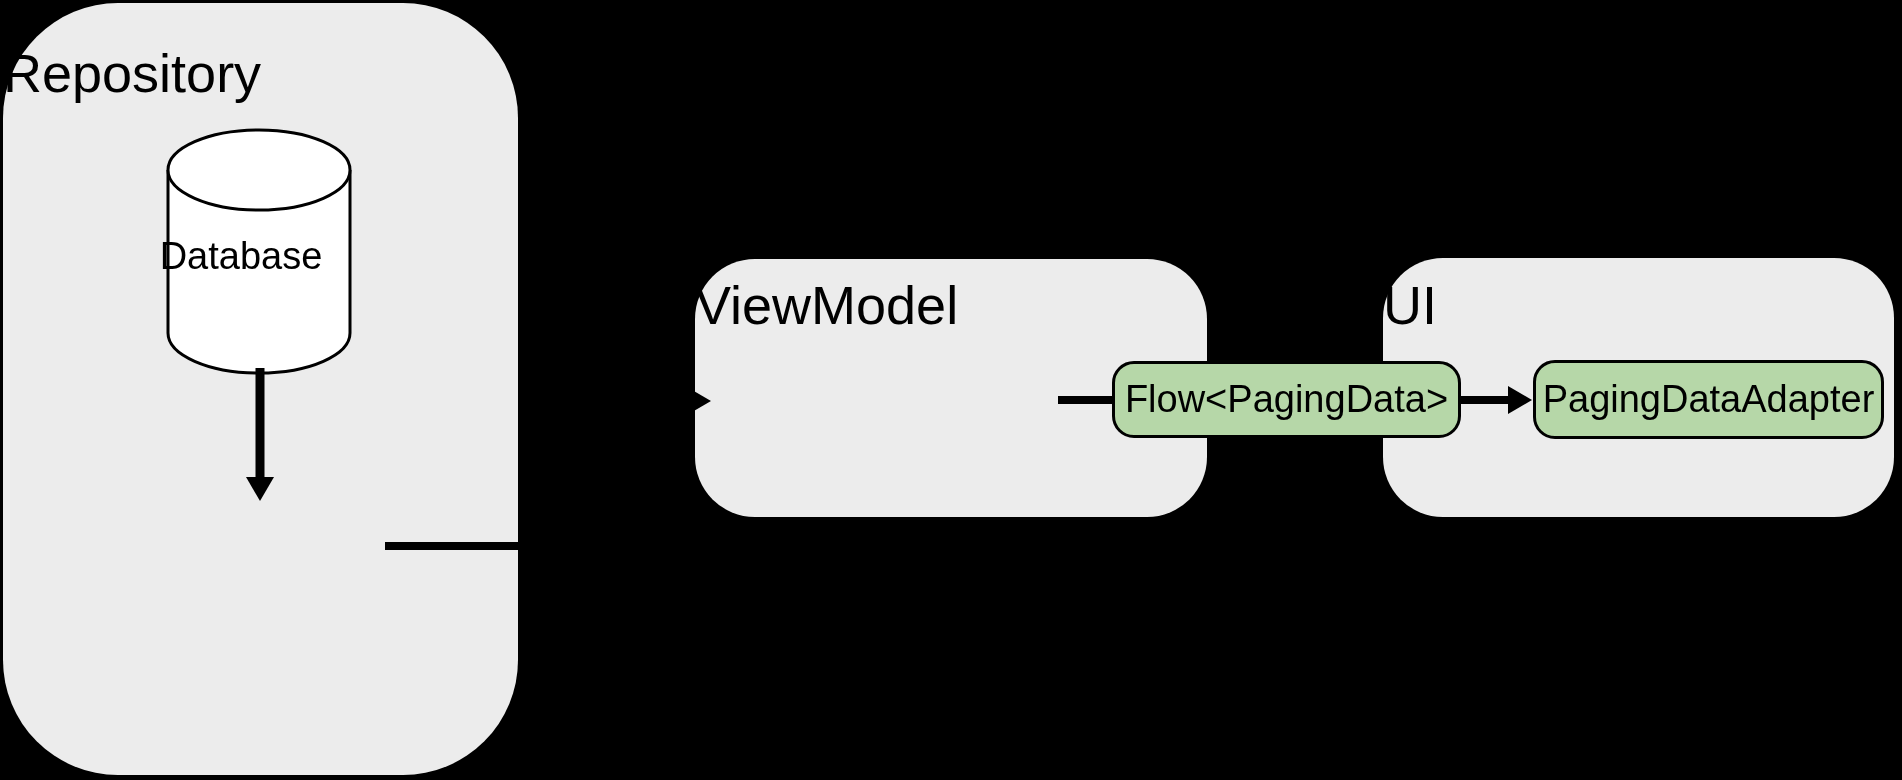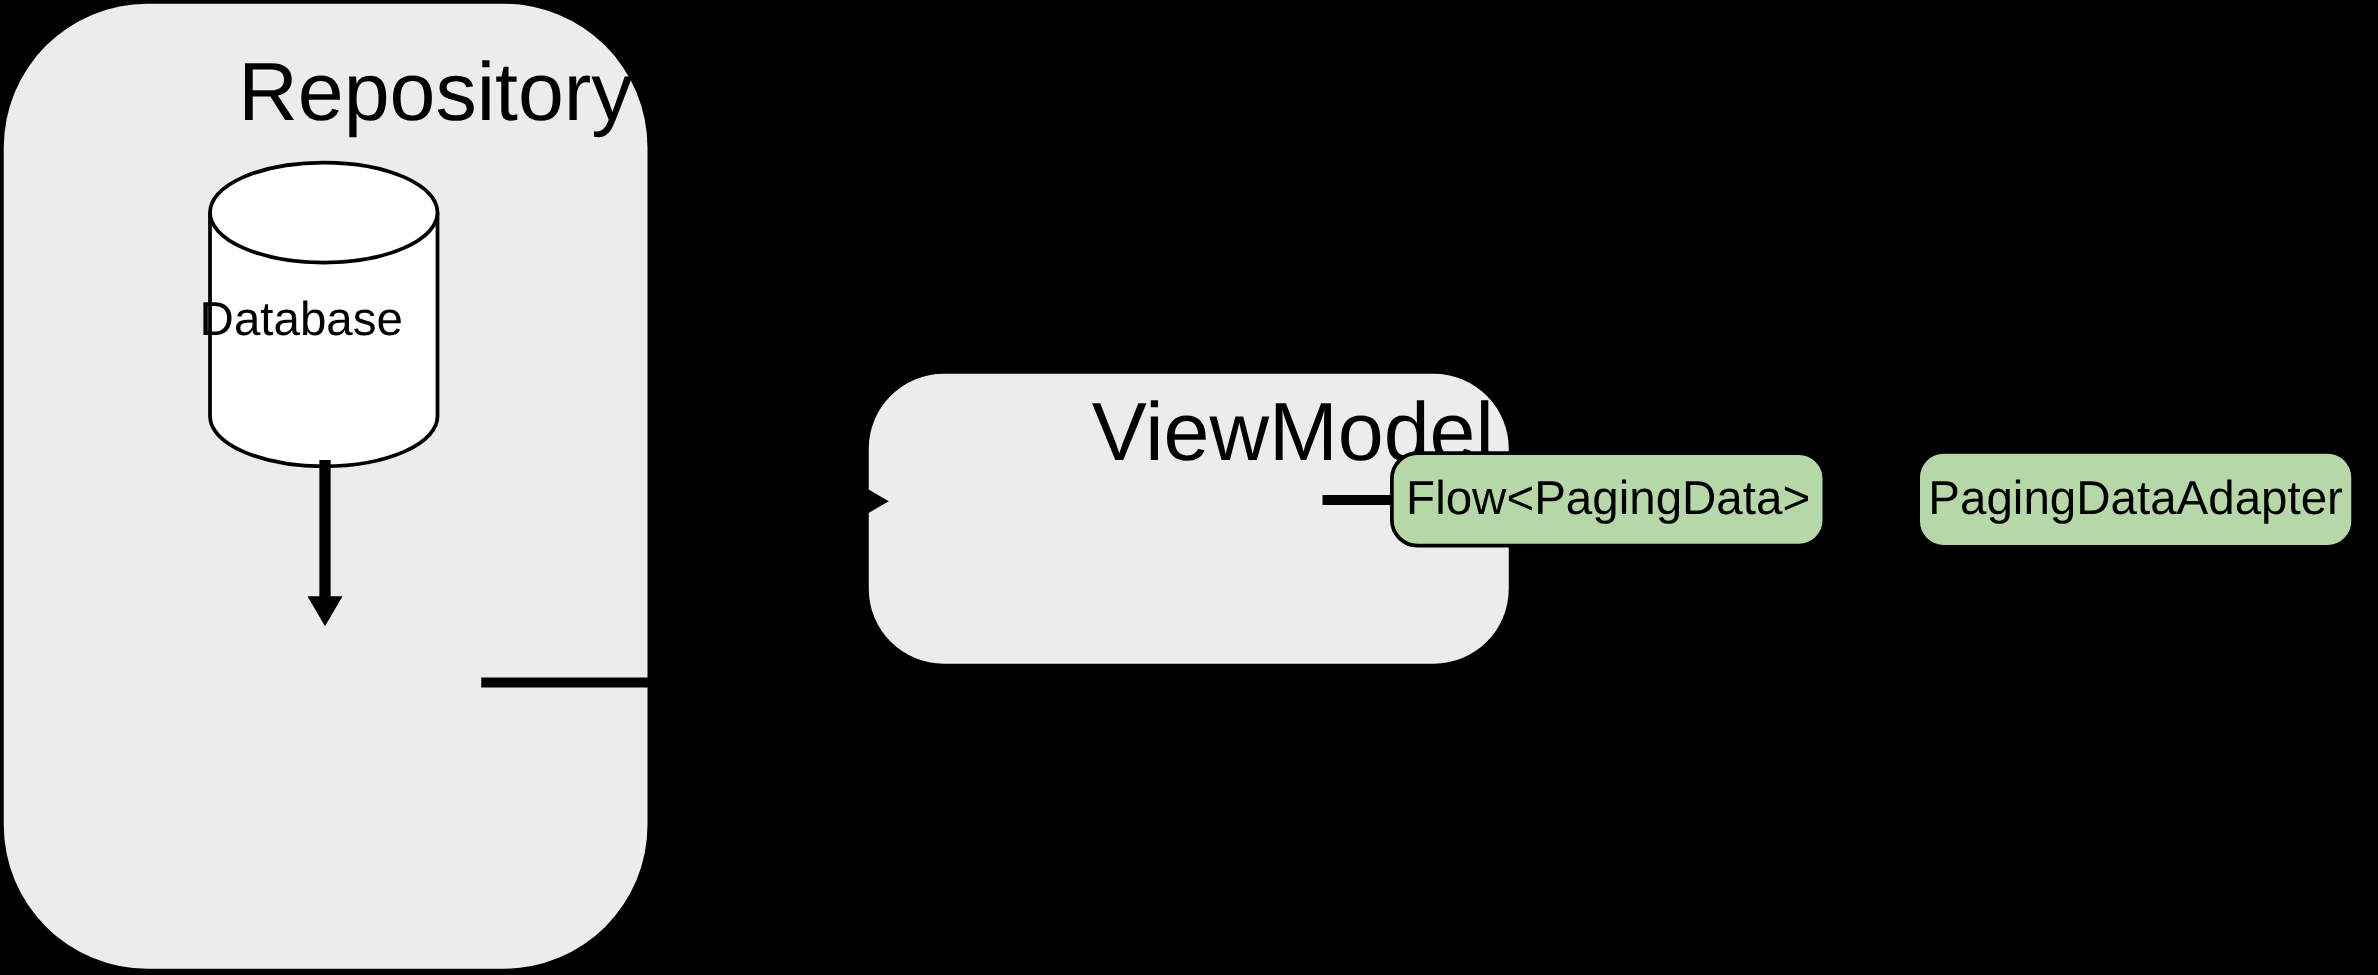--- a/index.html
+++ b/index.html
@@ -20,34 +20,33 @@
     position: absolute;
     background: #ececec;
   }
   .container-repository {
     left: 3px; top: 3px;
     width: 515px; height: 772px;
     border-radius: 115px;
   }
   .container-viewmodel {
     left: 695px; top: 259px;
-    width: 512px; height: 232px;
+    width: 512px; height: 258px;
     border-radius: 60px;
-    margin-top: 40px;
   }
   .container-ui {
     left: 1383px; top: 258px;
     width: 511px; height: 259px;
     border-radius: 60px;
   }
   .container-title {
     position: absolute;
-    left: 0; right: 12px;
-    text-align: right;
-    font-size: 66px;
+    left: 0; right: 0;
+    text-align: left;
+    font-size: 54px;
     line-height: 68px;
     white-space: nowrap;
   }
   .container-repository .container-title { top: 36px; }
   .container-viewmodel  .container-title { top: 12px; }
   .container-ui         .container-title { top: 13px; }
 
   .connector-layer {
     position: absolute;
     left: 0; top: 0;
@@ -82,20 +81,23 @@
 <div class="canvas">
 
   <div class="container-box container-repository">
     <div class="container-title">Repository</div>
   </div>
 
   <div class="container-box container-viewmodel">
     <div class="container-title">ViewModel</div>
   </div>
 
+  <div class="container-box container-ui">
+    <div class="container-title">UI</div>
+  </div>
 
   <svg class="connector-layer" width="1902" height="780" viewBox="0 0 1902 780">
 
     <path d="M 168 170 L 168 333 A 91 40 0 0 0 350 333 L 350 170" fill="#ffffff" stroke="#000000" stroke-width="3"></path>
     <ellipse cx="259" cy="170" rx="91" ry="40" fill="#ffffff" stroke="#000000" stroke-width="3"></ellipse>
 
     <line x1="260" y1="368" x2="260" y2="479" stroke="#000000" stroke-width="9"></line>
     <polygon points="246,477 274,477 260,501" fill="#000000"></polygon>
 
     <polyline points="385,546 600,546 600,401 690,401" fill="none" stroke="#000000" stroke-width="8"></polyline>

